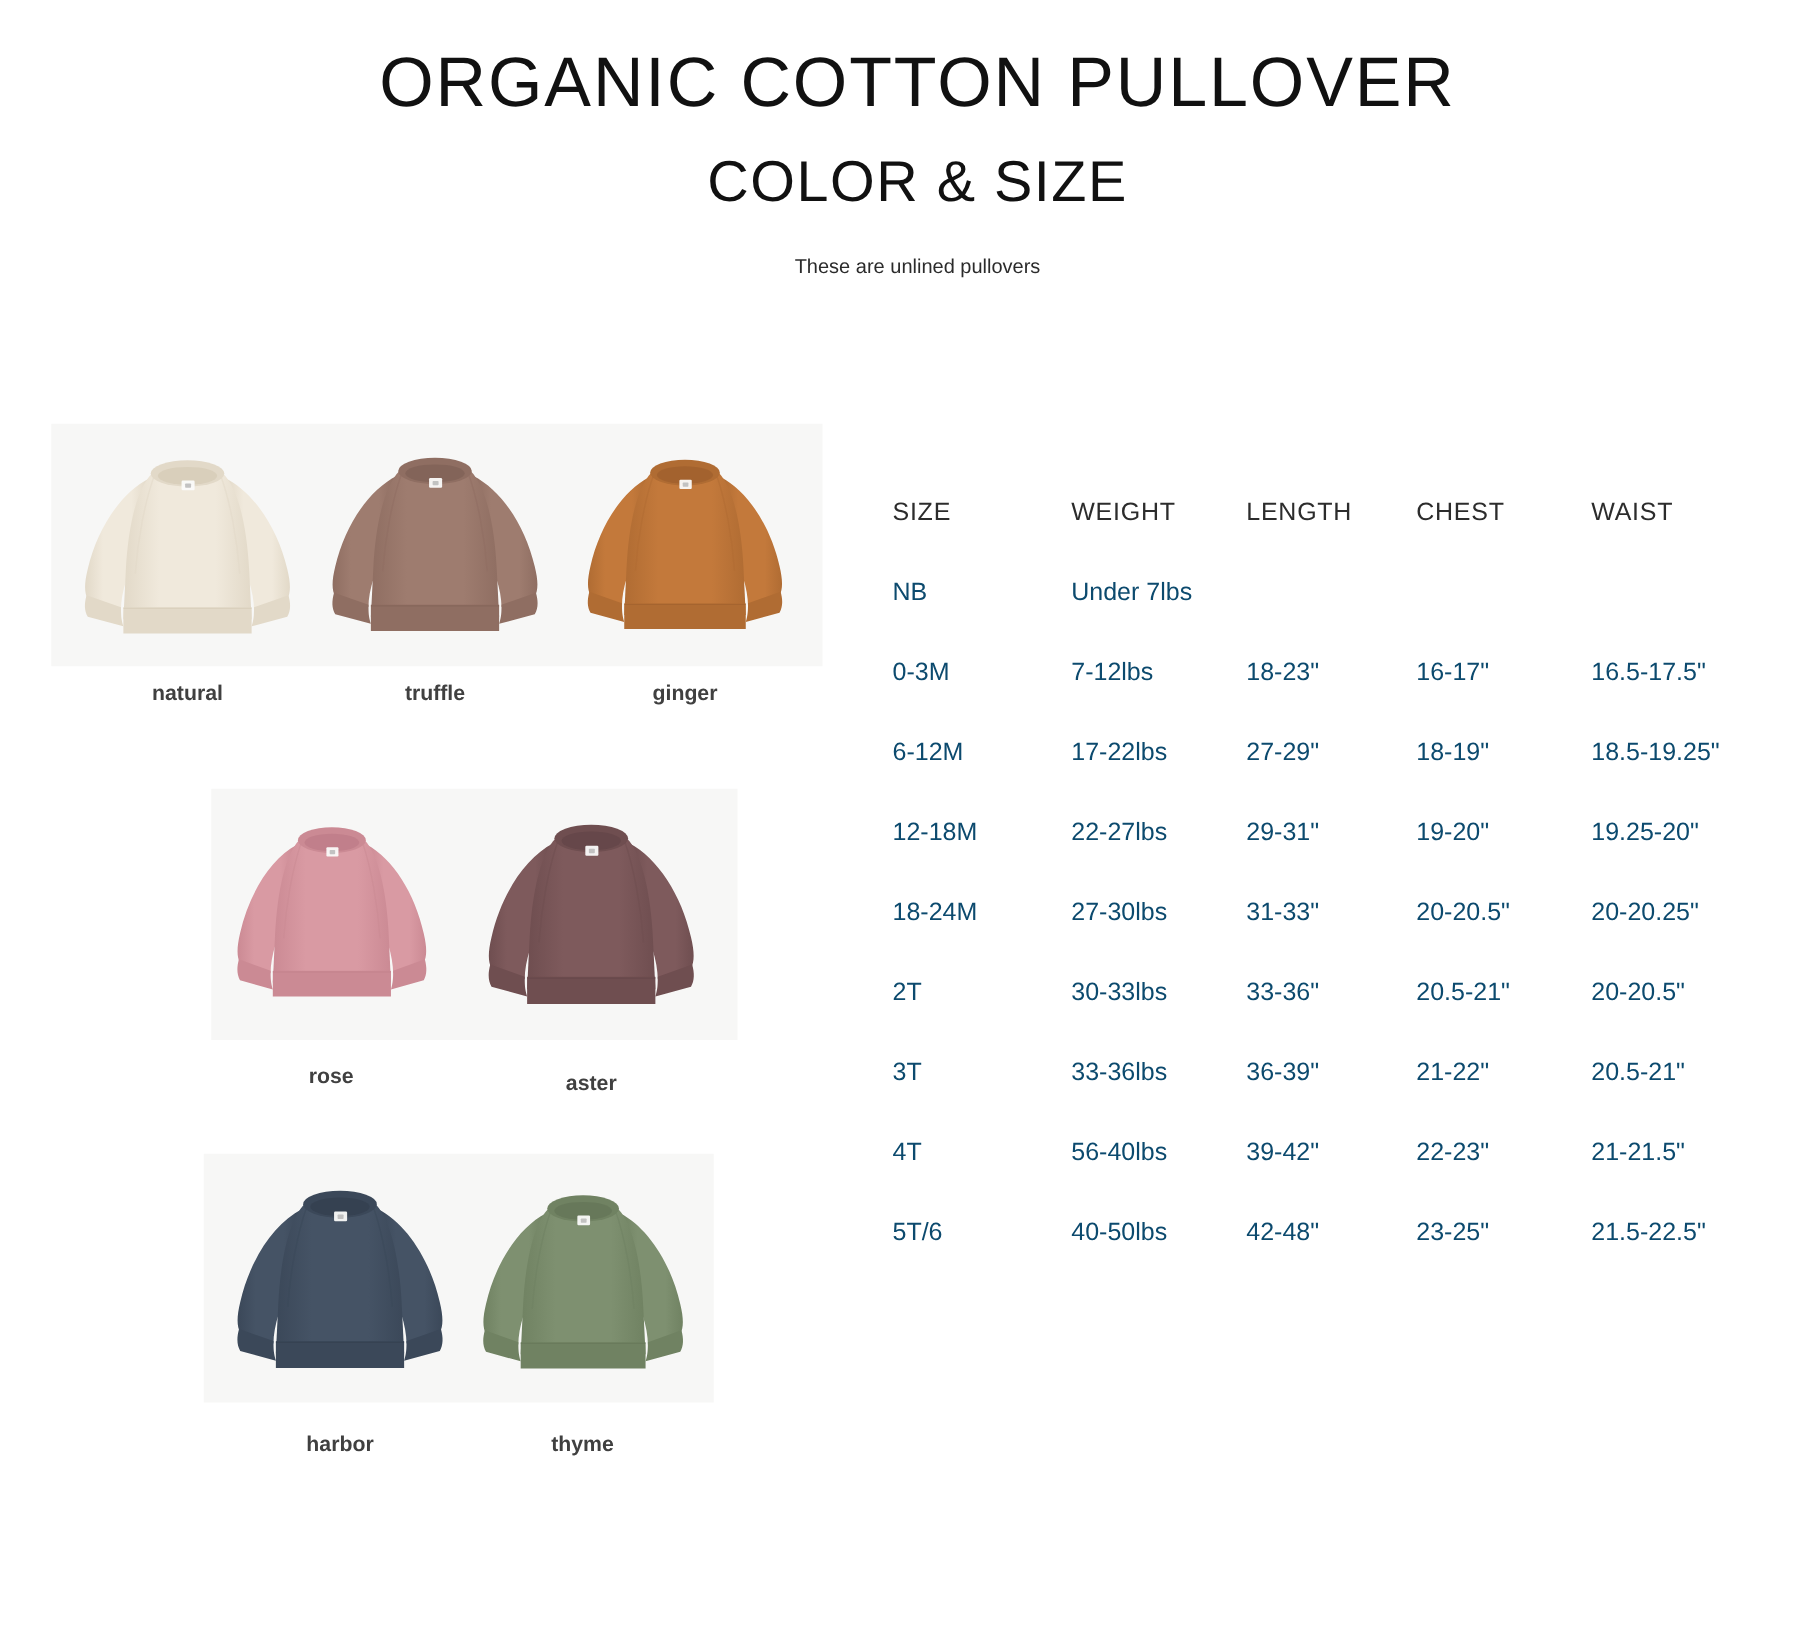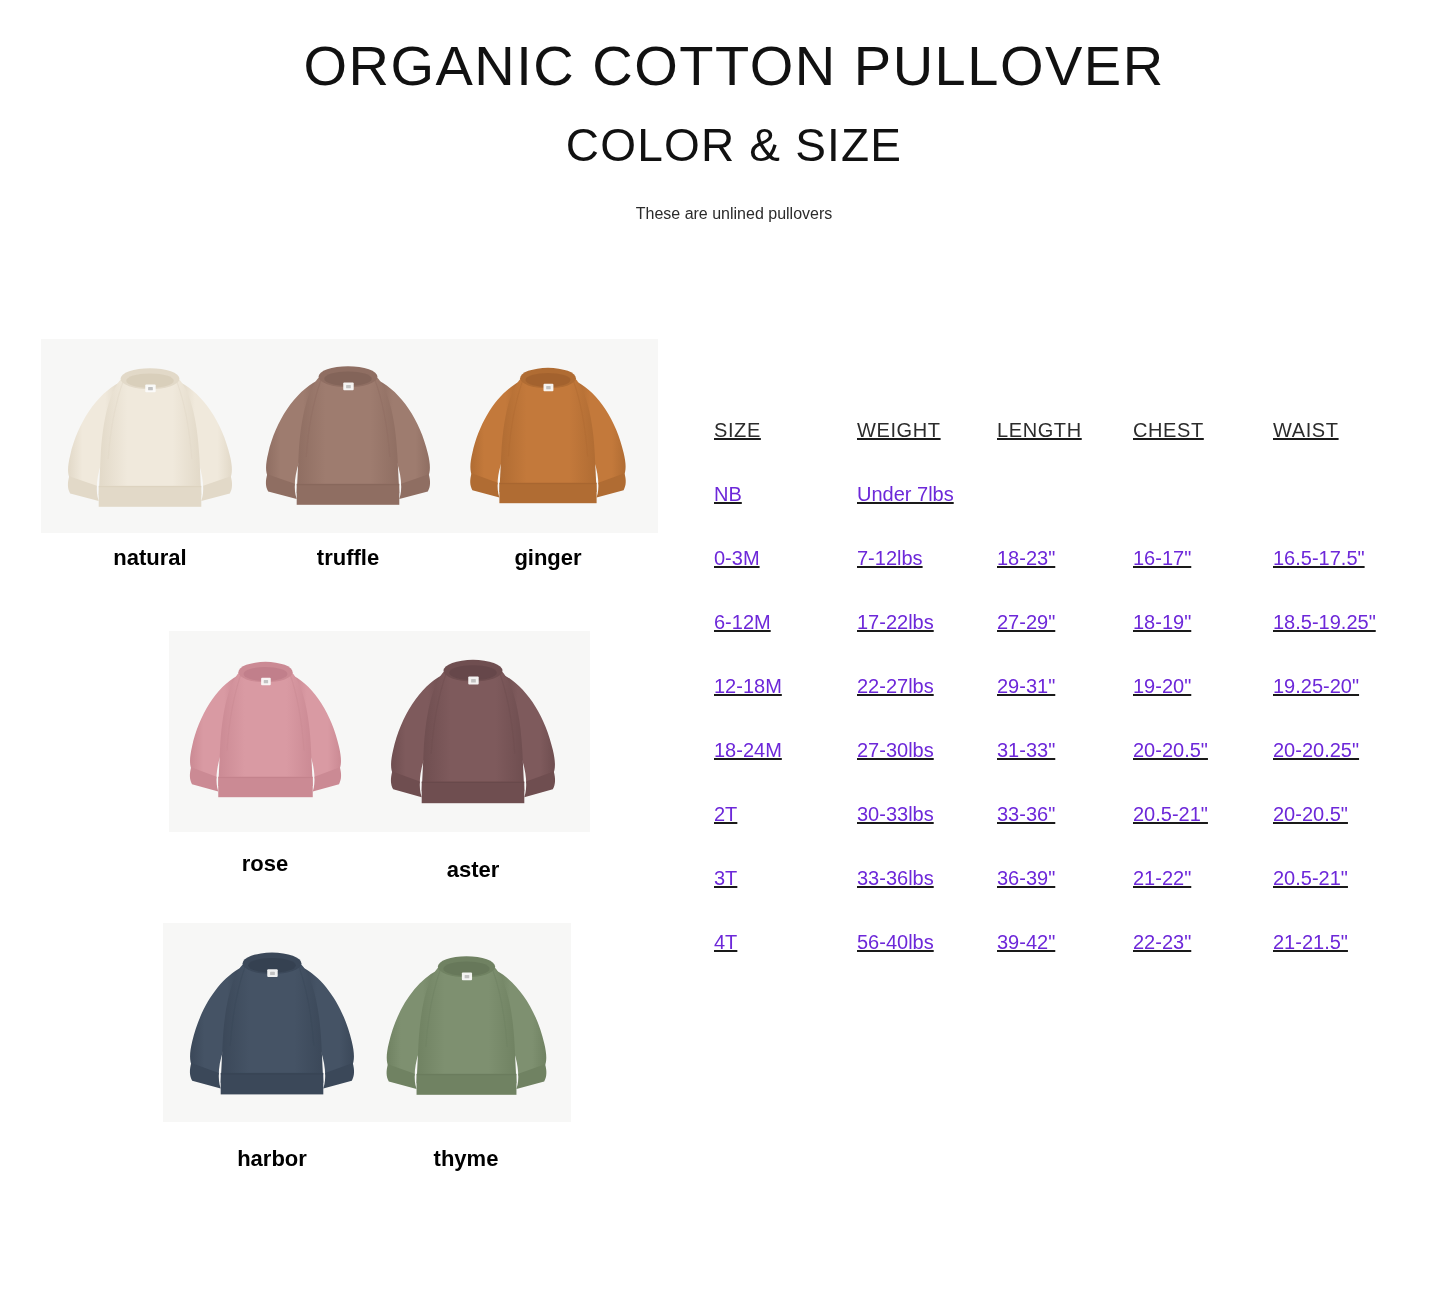--- a/index.html
+++ b/index.html
@@ -53,45 +53,44 @@
     position: absolute;
     
   }
 
   
   .sw { position: absolute; left: 0; top: 0; width: 100%; height: 100%; }
   .sw svg { display: block; width: 100%; height: 100%; }
 
   .color-label {
     position: absolute;
-    font-size: 22px;
+    font-size: 17px;
     font-weight: 700;
-    color: #000000;
+    color: #404040;
     text-align: center;
     white-space: nowrap;
     transform: translateX(-50%);
   }
 
   
   .size-table {
     position: absolute;
     left: 714px;
     top: 378px;
     width: 700px;
   }
   .st-row {
     display: flex;
     height: 64px;
-    align-items: flex-end;
-    text-decoration: underline;
+    align-items: center;
   }
   .st-cell {
     font-size: 20px;
     line-height: 24px;
-    color: #6d28d9;
+    color: #0c4a6e;
     white-space: nowrap;
   }
   .st-head .st-cell {
     letter-spacing: 0.6px;
     color: #2c2c2c;
   }
   .c-size   { width: 143px; }
   .c-weight { width: 140px; }
   .c-length { width: 136px; }
   .c-chest  { width: 140px; }
@@ -465,14 +464,21 @@
         <div class="st-cell c-chest">21-22"</div>
         <div class="st-cell c-waist">20.5-21"</div>
       </div>
       <div class="st-row">
         <div class="st-cell c-size">4T</div>
         <div class="st-cell c-weight">56-40lbs</div>
         <div class="st-cell c-length">39-42"</div>
         <div class="st-cell c-chest">22-23"</div>
         <div class="st-cell c-waist">21-21.5"</div>
       </div>
+      <div class="st-row">
+        <div class="st-cell c-size">5T/6</div>
+        <div class="st-cell c-weight">40-50lbs</div>
+        <div class="st-cell c-length">42-48"</div>
+        <div class="st-cell c-chest">23-25"</div>
+        <div class="st-cell c-waist">21.5-22.5"</div>
+      </div>
     </div>
 </div>
 
 </body></html>

